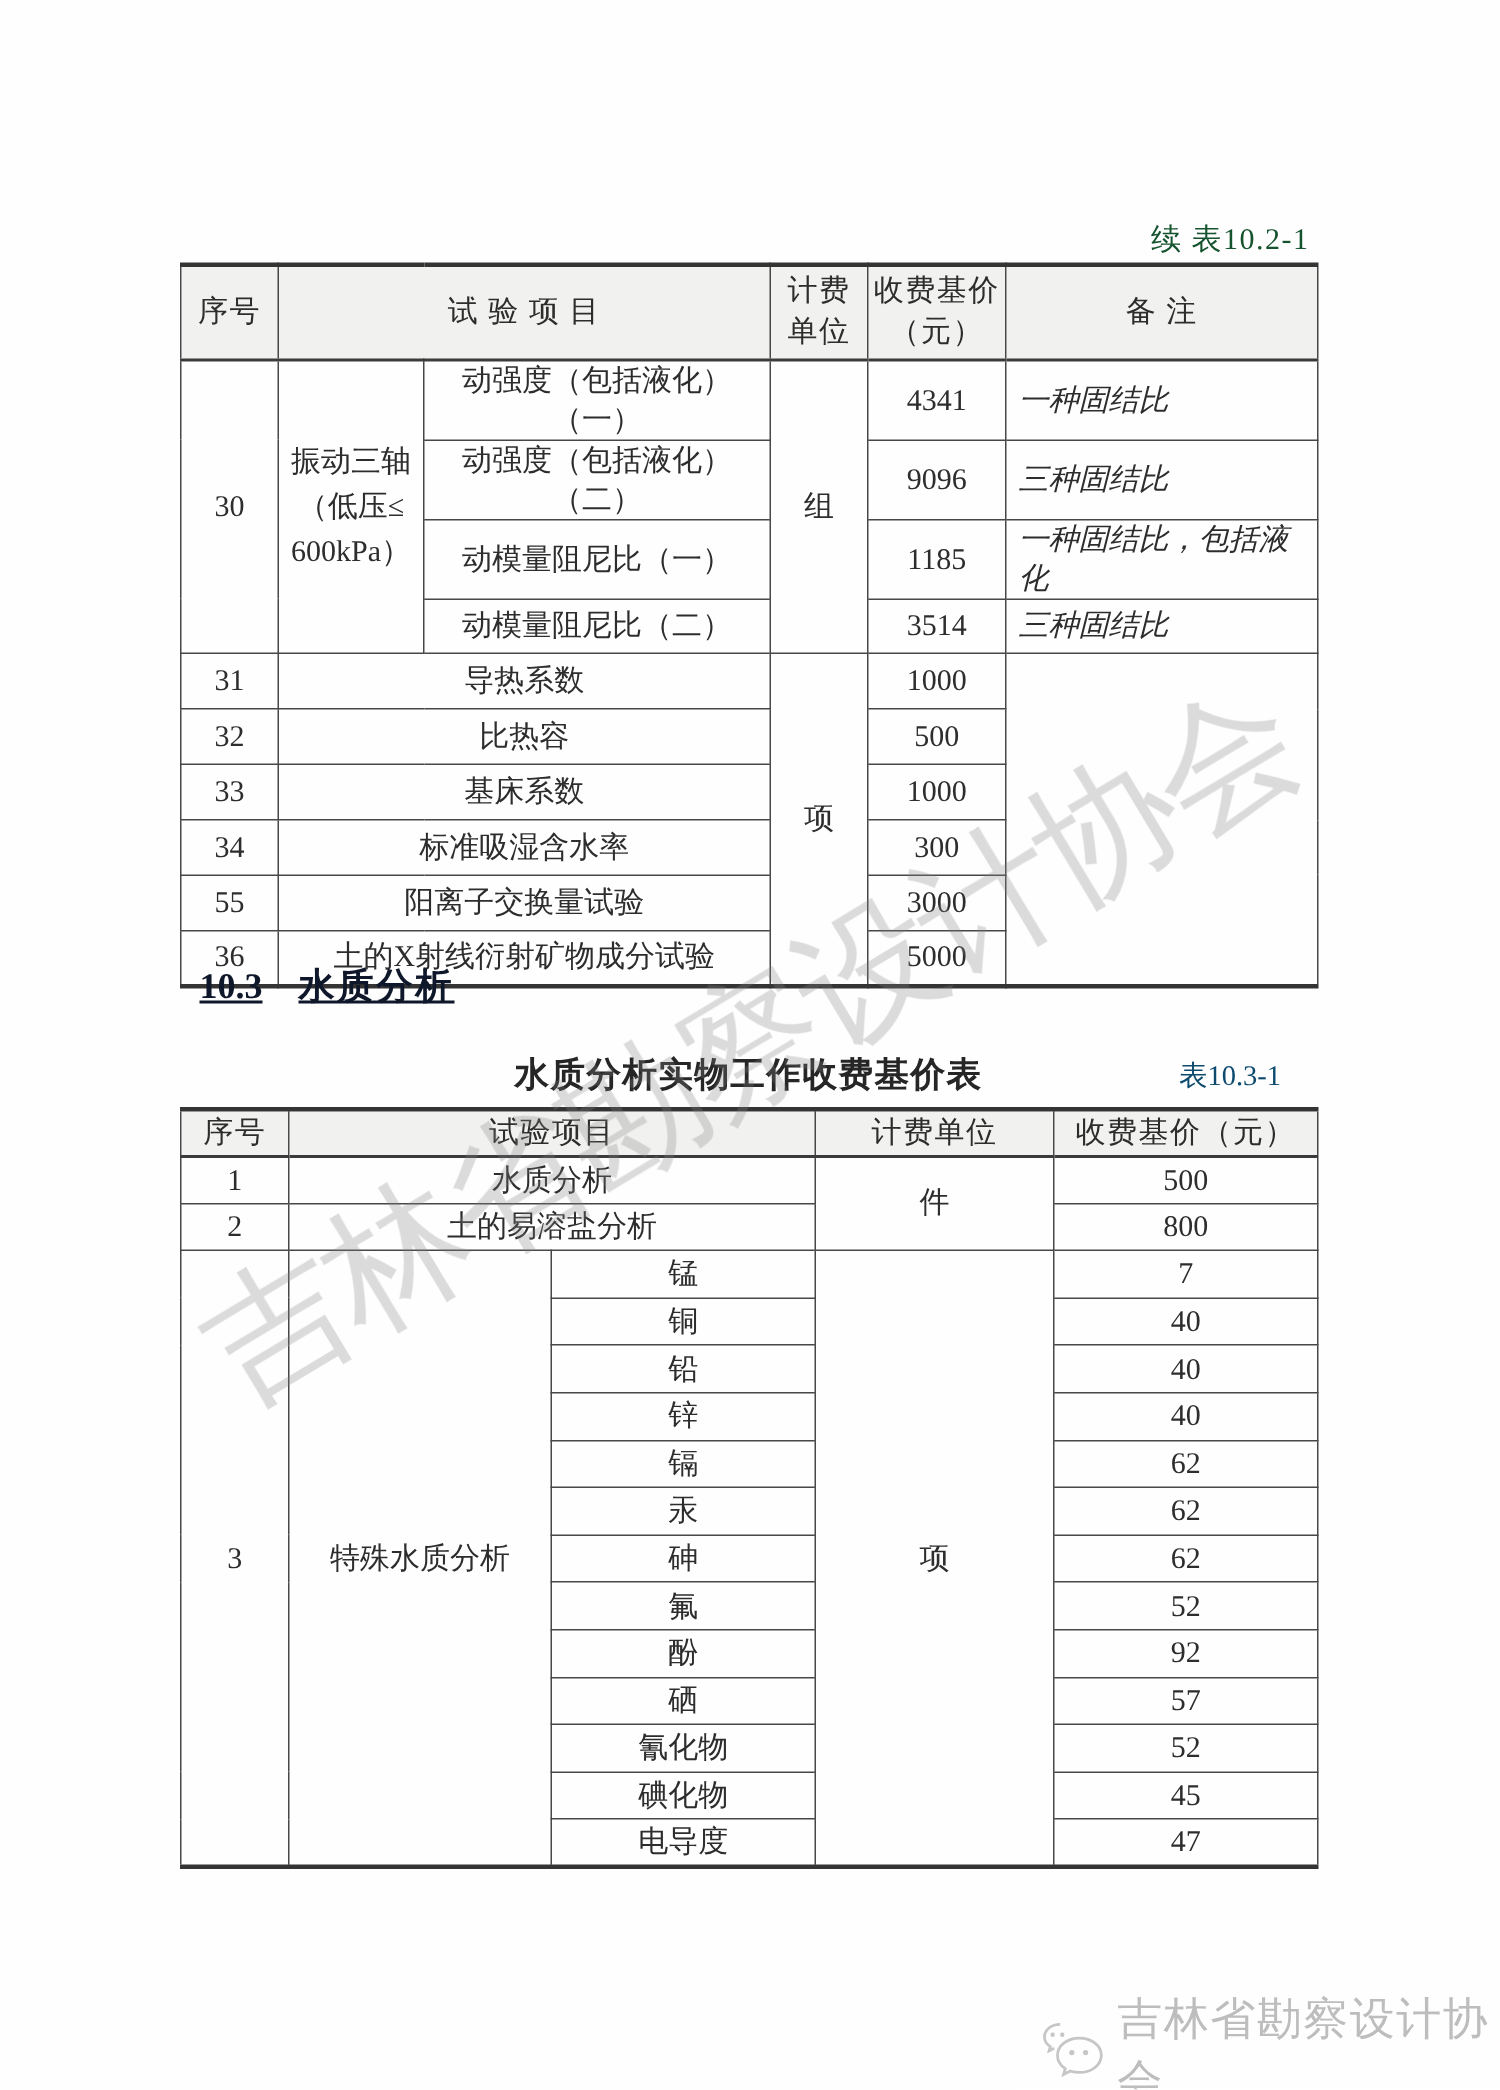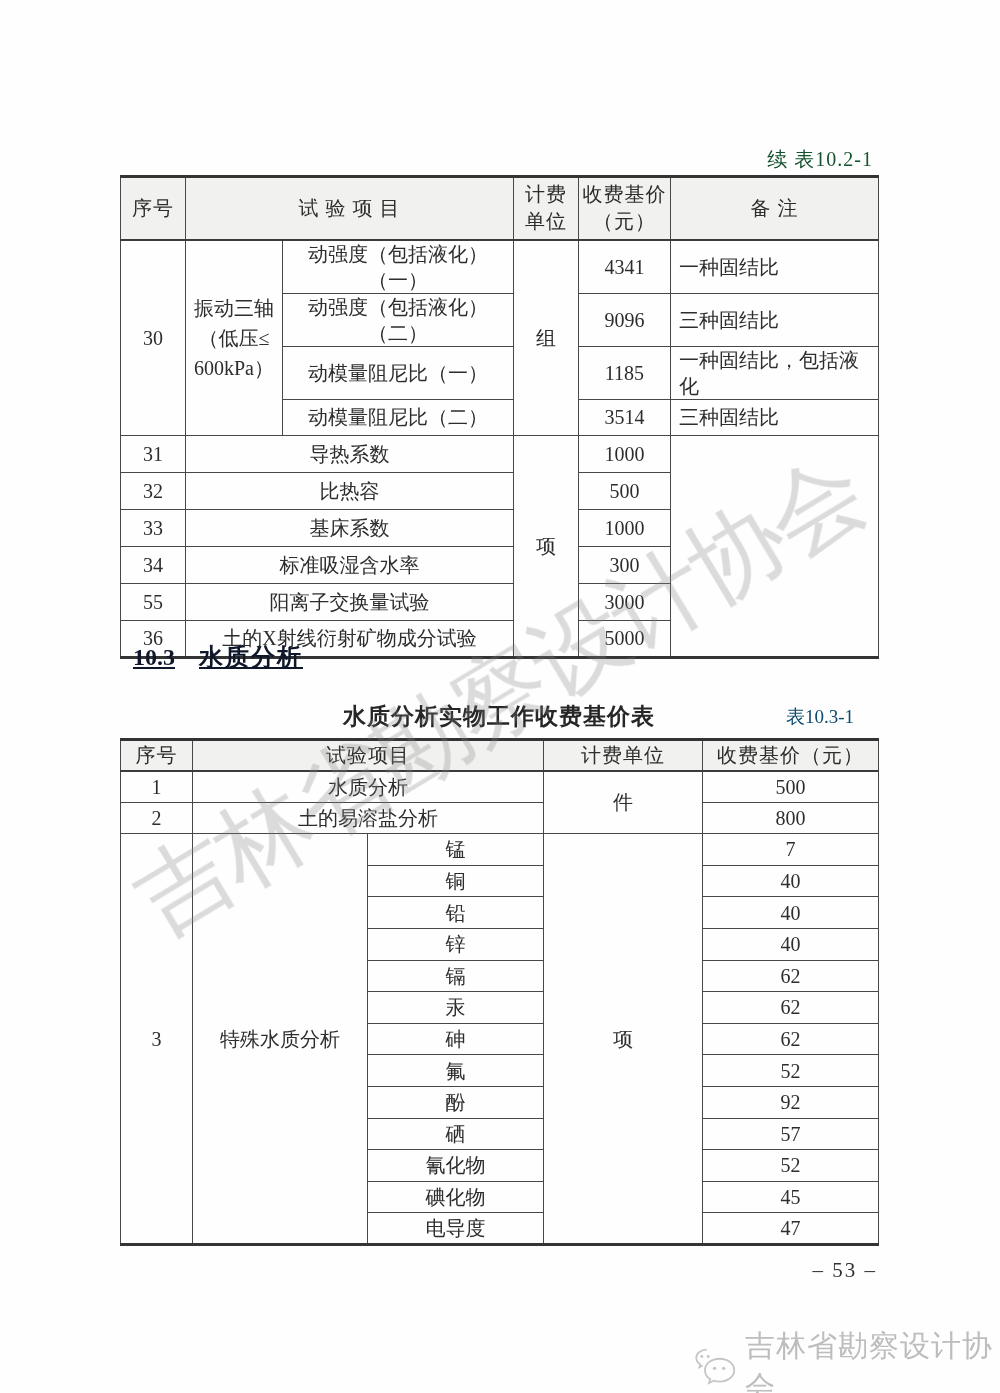--- a/index.html
+++ b/index.html
@@ -21,21 +21,21 @@
   td {
     border:1.5px solid #474747; text-align:center; vertical-align:middle;
     font-size:20px; color:#2d2d2d; padding:0; line-height:1.3; overflow:hidden;
   }
   .t1 { left:120px; top:175px; width:758px; height:432px;
         border-top:3px solid #343434; border-bottom:3.5px solid #343434;
         border-left:1.5px solid #474747; border-right:1.5px solid #474747; }
   .t1 tr { height:36.9px; }
   .t1 tr.hdr { height:63px; }
   tr.hdr td { background:#f1f1ef; border-bottom:2.4px solid #3b3b3b; letter-spacing:1px; }
-  td.note { text-align:left; padding-left:8px; }
+  td.note { text-align:left; padding-left:8px;font-style:italic; }
   td.multiline div { line-height:1.35; }
   td.group-name div { line-height:1.5; }
 
   .t2 { left:120px; top:738px; width:758px; height:505px;
         border-top:3px solid #343434; border-bottom:3.5px solid #343434;
         border-left:1.5px solid #474747; border-right:1.5px solid #474747; }
   .t2 tr { height:31.6px; }
   .t2 tr.hdr { height:31px; }
 
   
@@ -244,21 +244,20 @@
           <td>碘化物</td>
           <td>45</td>
         </tr>
     <tr>
           <td>电导度</td>
           <td>47</td>
         </tr>
   </tbody>
     </table>
 
-  <div class="page-number">– 53 –</div>
 
   <div class="footer">
     <svg width="48" height="42" viewBox="0 0 48 42">
       <g fill="none" stroke="#c6c6c6" stroke-width="2">
         <path d="M 24 4 C 15 4 8 9.5 8 16.5 C 8 20.5 10.2 24 13.7 26.2 L 12.4 30.5 L 17.4 28 C 19.4 28.6 21.6 29 24 29 C 33 29 40 23.5 40 16.5 C 40 9.5 33 4 24 4 Z" transform="translate(4,8)"></path>
         <path d="M 14 2 C 7.5 2 2.5 6 2.5 11 C 2.5 14 4.2 16.5 6.8 18.2 L 5.9 21.3 L 9.6 19.4" transform="translate(0,0)"></path>
       </g>
       <g fill="#c6c6c6">
         <circle cx="8.5" cy="9.5" r="1.6"></circle>
         <circle cx="15.5" cy="9.5" r="1.6"></circle>

